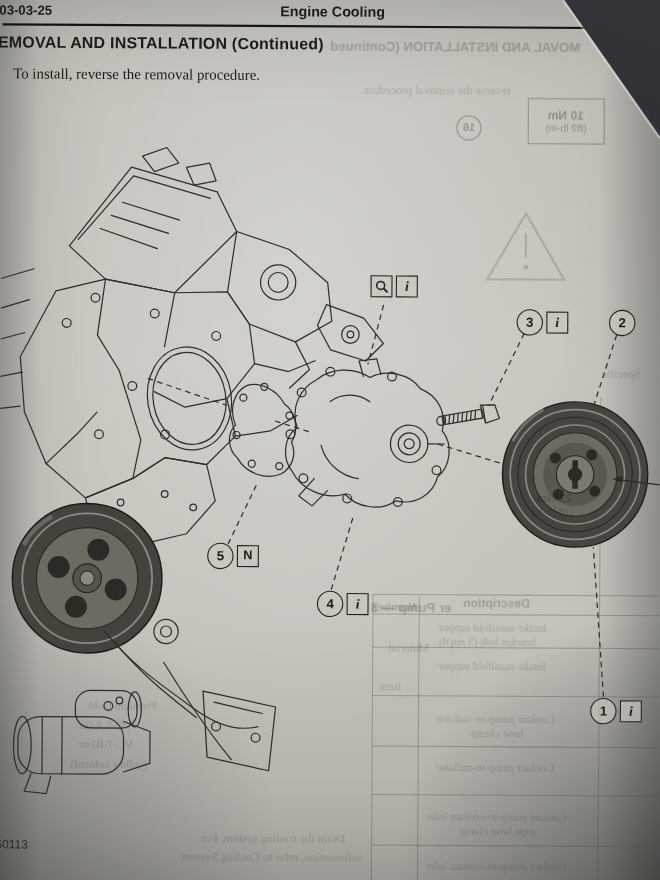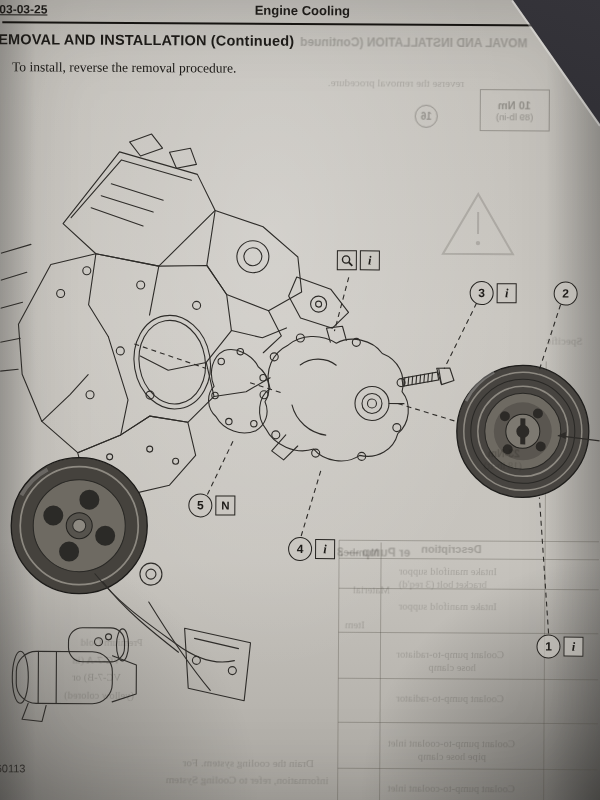--- a/index.html
+++ b/index.html
@@ -13,21 +13,21 @@
       radial-gradient(circle at 0% 100%, rgba(0,0,0,0.28), rgba(0,0,0,0) 26%),
       linear-gradient(90deg, rgba(0,0,0,0.16), rgba(0,0,0,0) 6%),
       linear-gradient(270deg, rgba(0,0,0,0.20), rgba(0,0,0,0) 9%),
       radial-gradient(ellipse at 45% 30%, rgba(255,255,255,0.22), rgba(255,255,255,0) 55%),
       linear-gradient(180deg,#c2bfb9 0%,#c9c6c0 40%,#c6c3bd 70%,#aeaba5 100%);
     box-shadow:inset 0 0 90px rgba(0,0,0,0.22);}
   .page-edge{position:absolute;left:513px;top:0;width:153px;height:2px;background:rgba(255,255,255,0.35);
     transform:rotate(55deg);transform-origin:top left;}
   .content{position:absolute;inset:0;transform:rotate(0.35deg);color:#1d1b18;}
 
-  .hdr-left{position:absolute;left:-3px;top:4px;font:bold 12px "Liberation Sans",sans-serif;text-decoration:underline;}
+  .hdr-left{position:absolute;left:-3px;top:4px;font:bold 12px "Liberation Sans",sans-serif;}
   .hdr-center{position:absolute;left:50%;top:3px;transform:translateX(-50%);
     font:bold 13px "Liberation Sans",sans-serif;}
   .hdr-rule{position:absolute;left:0;top:23px;width:100%;height:2px;background:#161411;}
   .section-title{position:absolute;left:-4px;top:33px;font:bold 14.5px "Liberation Sans",sans-serif;letter-spacing:.2px;}
   .body-text{position:absolute;left:10px;top:61px;font:13.5px "Liberation Serif",serif;}
   .fig-code{position:absolute;left:-2px;top:764px;font:11px "Liberation Sans",sans-serif;color:#2e2c29;}
 
   .diagram-svg{position:absolute;left:0;top:105px;}
   .ln *{fill:none;stroke:#2e2c29;stroke-width:1.1;stroke-linecap:round;stroke-linejoin:round;}
   .dash *{fill:none;stroke:#2e2c29;stroke-width:1.1;stroke-dasharray:5 4;}

